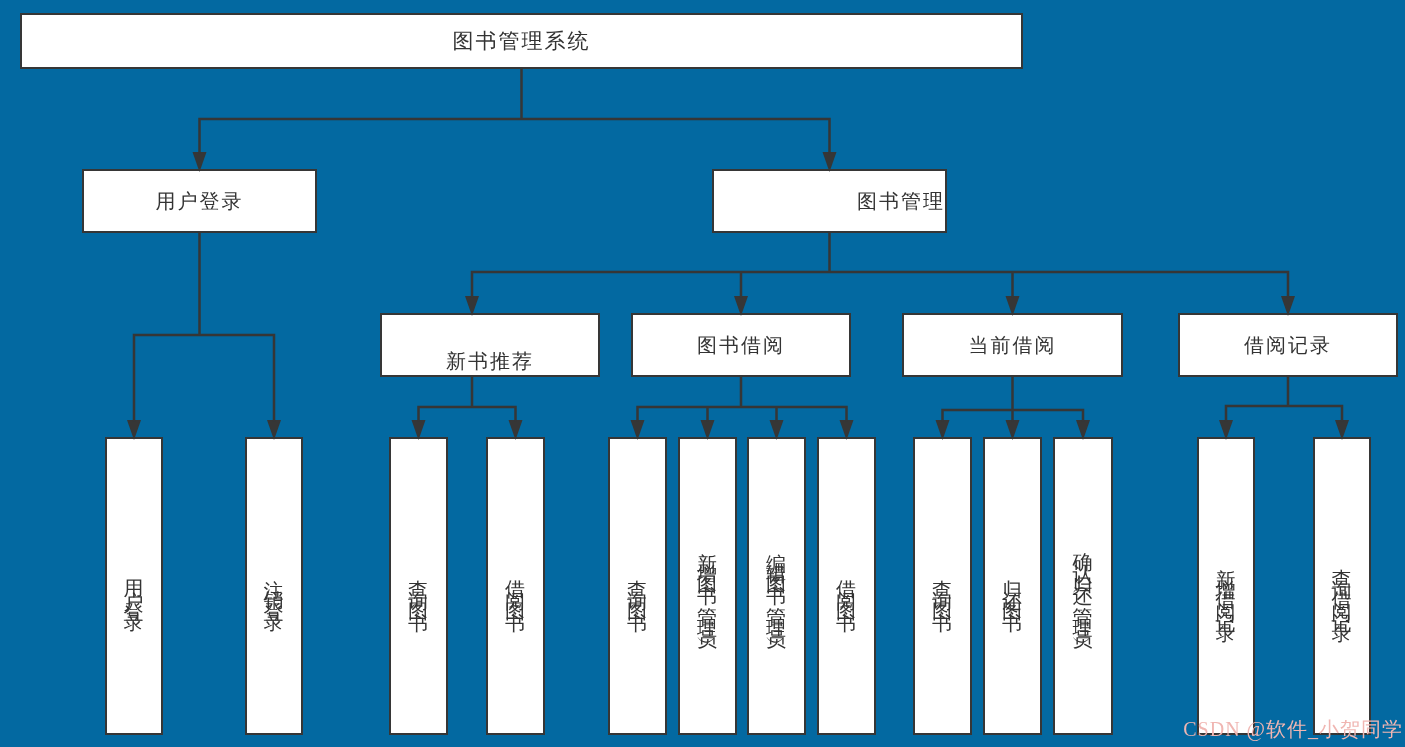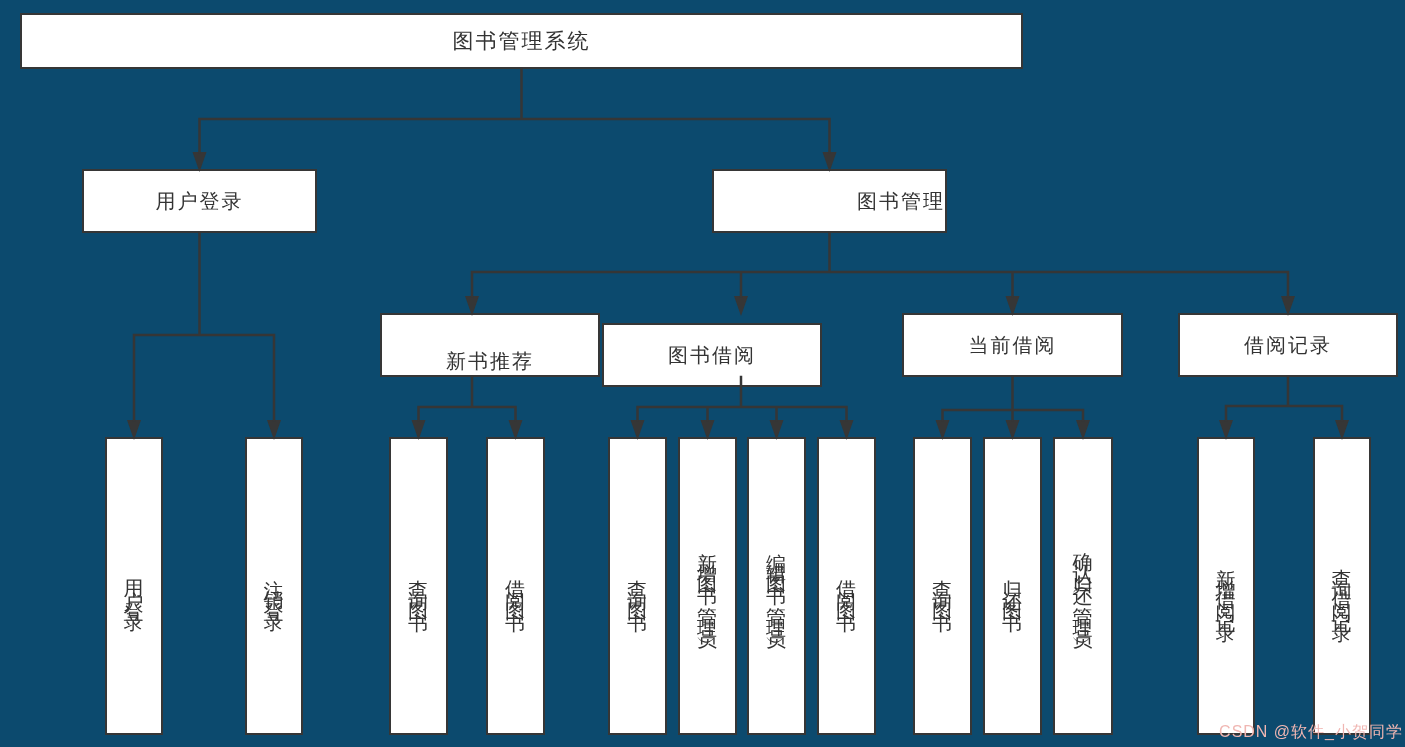--- a/index.html
+++ b/index.html
@@ -6,22 +6,22 @@
     --line:#363636;
     --box-border:#363636;
     --box-fill:#ffffff;
     --text:#333333;
     --wm:#f0b6b2;
   }
   html,body{margin:0;padding:0;background:#ffffff;}
   .canvas{
     position:relative;
     width:1405px;height:747px;
-    background:#0c4a6e;
-    font-family:Liberation Sans, sans-serif;
+    background:#0369a1;
+    font-family:Liberation Serif, serif;
     overflow:hidden;
   }
   .node{
     position:absolute;
     box-sizing:border-box;
     background:var(--box-fill);
     border:2px solid var(--box-border);
     display:flex;align-items:center;justify-content:center;
     color:var(--text);
   }
@@ -38,21 +38,21 @@
     letter-spacing:11px;
     line-height:1;
   }
   svg.edges{
     position:absolute;left:0;top:0;
     pointer-events:none;
   }
   .watermark{
     position:absolute;
     right:2px;bottom:4px;
-    font-size:16px;
+    font-size:20px;
     letter-spacing:1px;
     color:var(--wm);
     white-space:nowrap;
   }
 </style>
 </head>
 <body>
 
 <div class="canvas">
   <div id="nodes">
@@ -61,21 +61,21 @@
       </div>
       <div class="node h" style="left: 82px; top: 169px; width: 235px; height: 64px;">
         <span class="lbl">用户登录</span>
       </div>
       <div class="node h" style="left: 712px; top: 169px; width: 235px; height: 64px; justify-content: flex-end;">
         <span class="lbl">图书管理</span>
       </div>
       <div class="node h" style="left: 380px; top: 313px; width: 220px; height: 64px; align-items: flex-end;">
         <span class="lbl">新书推荐</span>
       </div>
-      <div class="node h" style="left: 602px; top: 313px; width: 220px; height: 64px; margin-top: 10px;">
+      <div class="node h" style="left: 631px; top: 313px; width: 220px; height: 64px;">
         <span class="lbl">图书借阅</span>
       </div>
       <div class="node h" style="left: 902px; top: 313px; width: 221px; height: 64px;">
         <span class="lbl">当前借阅</span>
       </div>
       <div class="node h" style="left: 1178px; top: 313px; width: 220px; height: 64px; text-align: right;">
         <span class="lbl">借阅记录</span>
       </div>
       <div class="node v" style="left: 105px; top: 437px; width: 58px; height: 298px;">
         <span class="lbl">用户登录</span>

